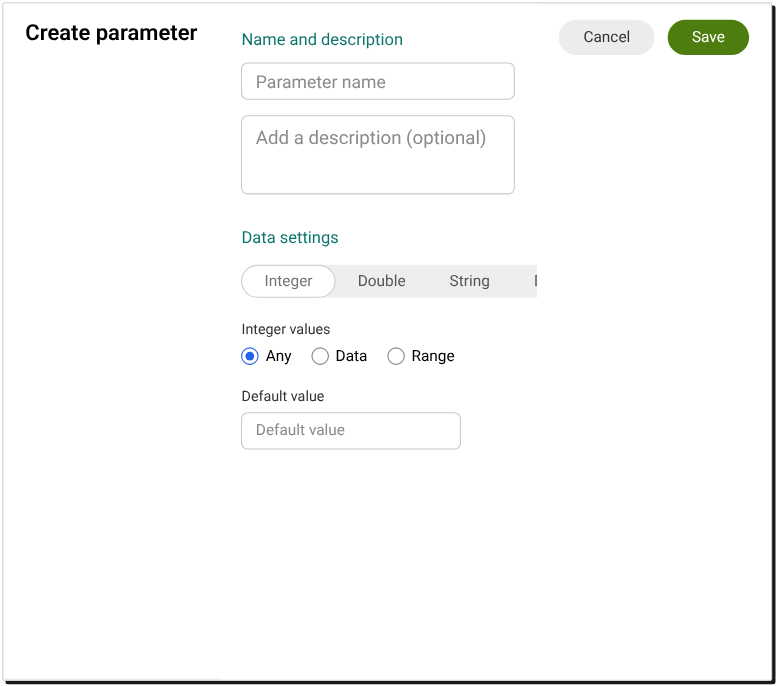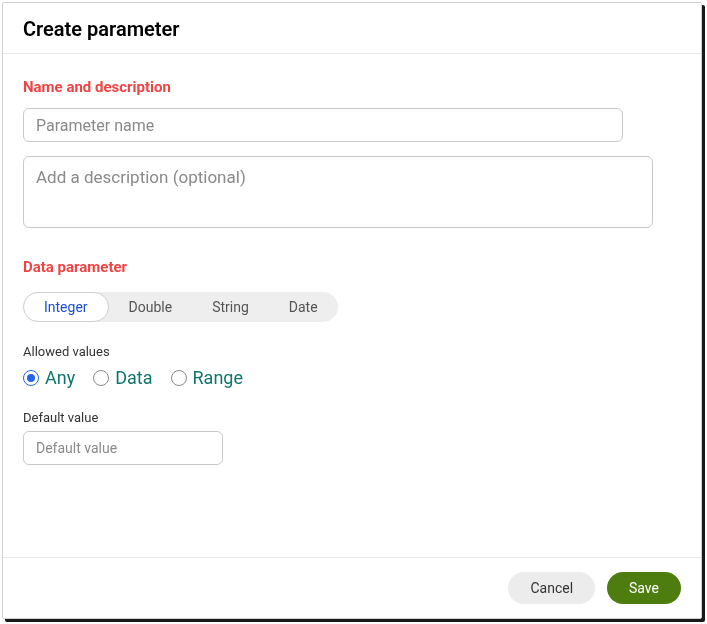--- a/index.html
+++ b/index.html
@@ -15,41 +15,41 @@
       position: relative;
     }
     .modal {
       width: 700px;
       height: 617px;
       border: 1px solid #d0d0d0;
       border-radius: 2px;
       box-shadow: 3px 3px 0px rgba(0,0,0,0.9);
       background: #fff;
       display: flex;
-      flex-direction: column;
+      flex-direction: row;
       margin: 2px;
     }
     .modal-header {
       padding: 14px 20px 12px 20px;
       border-bottom: 1px solid #e8e8e8;
     }
     .modal-title {
       font-size: 20px;
       font-weight: 600;
       color: #000;
     }
     .modal-body {
       padding: 24px 20px 20px 20px;
       flex: 1;
       overflow-y: auto;
     }
     .section-heading {
       font-size: 15px;
-      font-weight: 700;
-      color: #ef4444;
+      font-weight: 400;
+      color: #0f766e;
       margin-bottom: 12px;
     }
     .text-input {
       width: 600px;
       max-width: 100%;
       height: 34px;
       border: 1px solid #c9c9c9;
       border-radius: 6px;
       padding: 0 12px;
       font-size: 16px;
@@ -97,21 +97,21 @@
       font-size: 14px;
       color: #555;
       padding: 0 20px;
       height: 30px;
       border-radius: 18px;
       cursor: pointer;
       font-family: inherit;
     }
     .pill.selected {
       background: #fff;
-      color: #1d4ed8;
+      color: #737373;
       border: 1px solid #d0d0d0;
     }
     .sub-label {
       font-size: 13px;
       color: #333;
       margin-top: 22px;
       margin-bottom: 8px;
     }
     .radio-group {
       display: flex;
@@ -137,22 +137,22 @@
     .radio-circle.checked {
       border-color: #2563eb;
     }
     .radio-dot {
       width: 8px;
       height: 8px;
       border-radius: 50%;
       background: #2563eb;
     }
     .radio-label {
-      font-size: 18px;
-      color: #0f766e;
+      font-size: 14px;
+      color: #000000;
     }
     .default-value-section {
       margin-top: 22px;
     }
     .default-value-label {
       font-size: 13px;
       color: #333;
       margin-bottom: 6px;
     }
     .default-input {
@@ -169,21 +169,20 @@
     }
     .default-input::placeholder {
       color: #8a8a8a;
     }
     .modal-footer {
       border-top: 1px solid #e8e8e8;
       padding: 14px 20px;
       display: flex;
       justify-content: flex-end;
       gap: 12px;
-      margin-top: 32px;
     }
     .btn {
       height: 32px;
       border-radius: 16px;
       padding: 0 22px;
       font-size: 14px;
       font-family: inherit;
       cursor: pointer;
       border: none;
     }
@@ -207,30 +206,30 @@
 
   <div class="modal-body">
 
     <div class="section-heading">Name and description</div>
 
     <input type="text" class="text-input" placeholder="Parameter name" style="">
 
     <textarea class="textarea" placeholder="Add a description (optional)" style=""></textarea>
 
     <div class="data-settings">
-      <div class="section-heading">Data parameter</div>
+      <div class="section-heading">Data settings</div>
 
       <div class="pill-group">
         <button class="pill selected">Integer</button>
         <button class="pill">Double</button>
         <button class="pill">String</button>
         <button class="pill">Date</button>
       </div>
 
-      <div class="sub-label">Allowed values</div>
+      <div class="sub-label">Integer values</div>
 
       <div class="radio-group">
         <div class="radio-option">
           <div class="radio-circle checked">
             <div class="radio-dot"></div>
           </div>
           <span class="radio-label">Any</span>
         </div>
         <div class="radio-option">
           <div class="radio-circle"></div>

